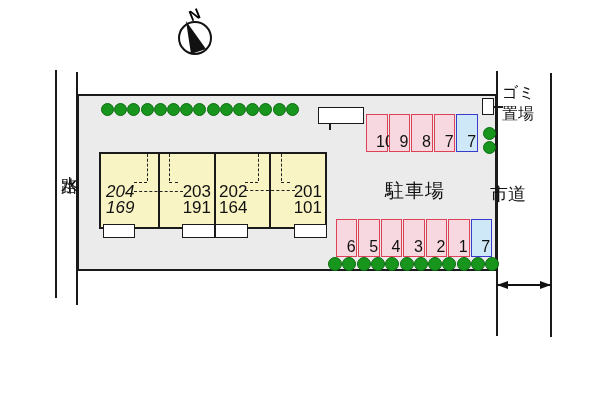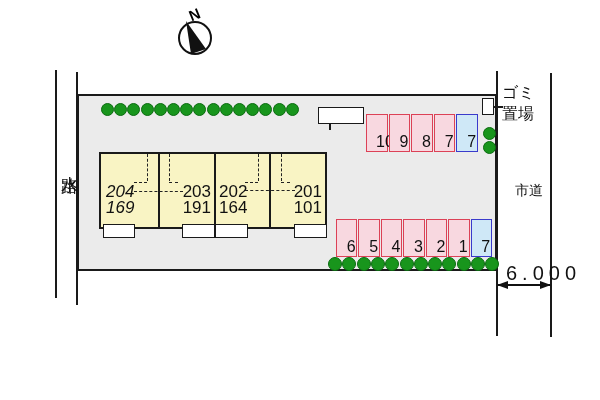--- a/index.html
+++ b/index.html
@@ -88,21 +88,22 @@
     </div>
 
   <div class="whitebox" style="left:318px;top:107px;width:46px;height:17px;"></div>
   <div class="abs" style="left:329px;top:124px;width:1.5px;height:6px;background:var(--line);"></div>
 
   <div class="whitebox" style="left:482px;top:98px;width:12px;height:17px;"></div>
   <div class="abs" style="left:493px;top:106px;width:10px;height:1.5px;background:var(--line);"></div>
   <div class="label" style="left:502px;top:84px;font-size:16px;line-height:18px;">ゴミ</div>
   <div class="label" style="left:502px;top:105px;font-size:16px;line-height:18px;">置場</div>
 
-  <div class="label" style="left:515px;top:182px;font-size:14px;">市道</div>
+  <div class="label" style="left:385px;top:178px;font-size:19px;letter-spacing:1px;">駐車場</div>
+  <div class="label" style="left:490px;top:182px;font-size:18px;">市道</div>
 
   <div class="stall-row" id="top-stall-row" style="left:366px;top:114px;width:112px;height:38px;">
       <div class="stall red">
         <span class="stall-num">10</span>
       </div>
       <div class="stall red">
         <span class="stall-num">9</span>
       </div>
       <div class="stall red">
         <span class="stall-num">8</span>
@@ -172,20 +173,19 @@
     <div class="dash-h" style="left:144px;top:28px;width:13px;"></div>
     <div class="dash-h" style="left:180px;top:28px;width:9px;"></div>
     <div class="dash-h" style="left:144px;top:36px;width:50px;"></div>
   </div>
 
   <div class="porch" style="left:103px;width:32px;"></div>
   <div class="porch" style="left:182px;width:33px;"></div>
   <div class="porch" style="left:215px;width:33px;"></div>
   <div class="porch" style="left:294px;width:33px;"></div>
 
-  <div class="label dim-text" style="left:506px;top:262px;">6.000</div>
   <svg class="abs" style="left:495px;top:279px;" width="58" height="12" viewBox="0 0 58 12">
     <line x1="3" y1="6" x2="55" y2="6" stroke="#111" stroke-width="1.8"></line>
     <polygon points="2,6 13,2 13,10" fill="#111"></polygon>
     <polygon points="56,6 45,2 45,10" fill="#111"></polygon>
   </svg>
 
 </div>
 
 </body></html>

